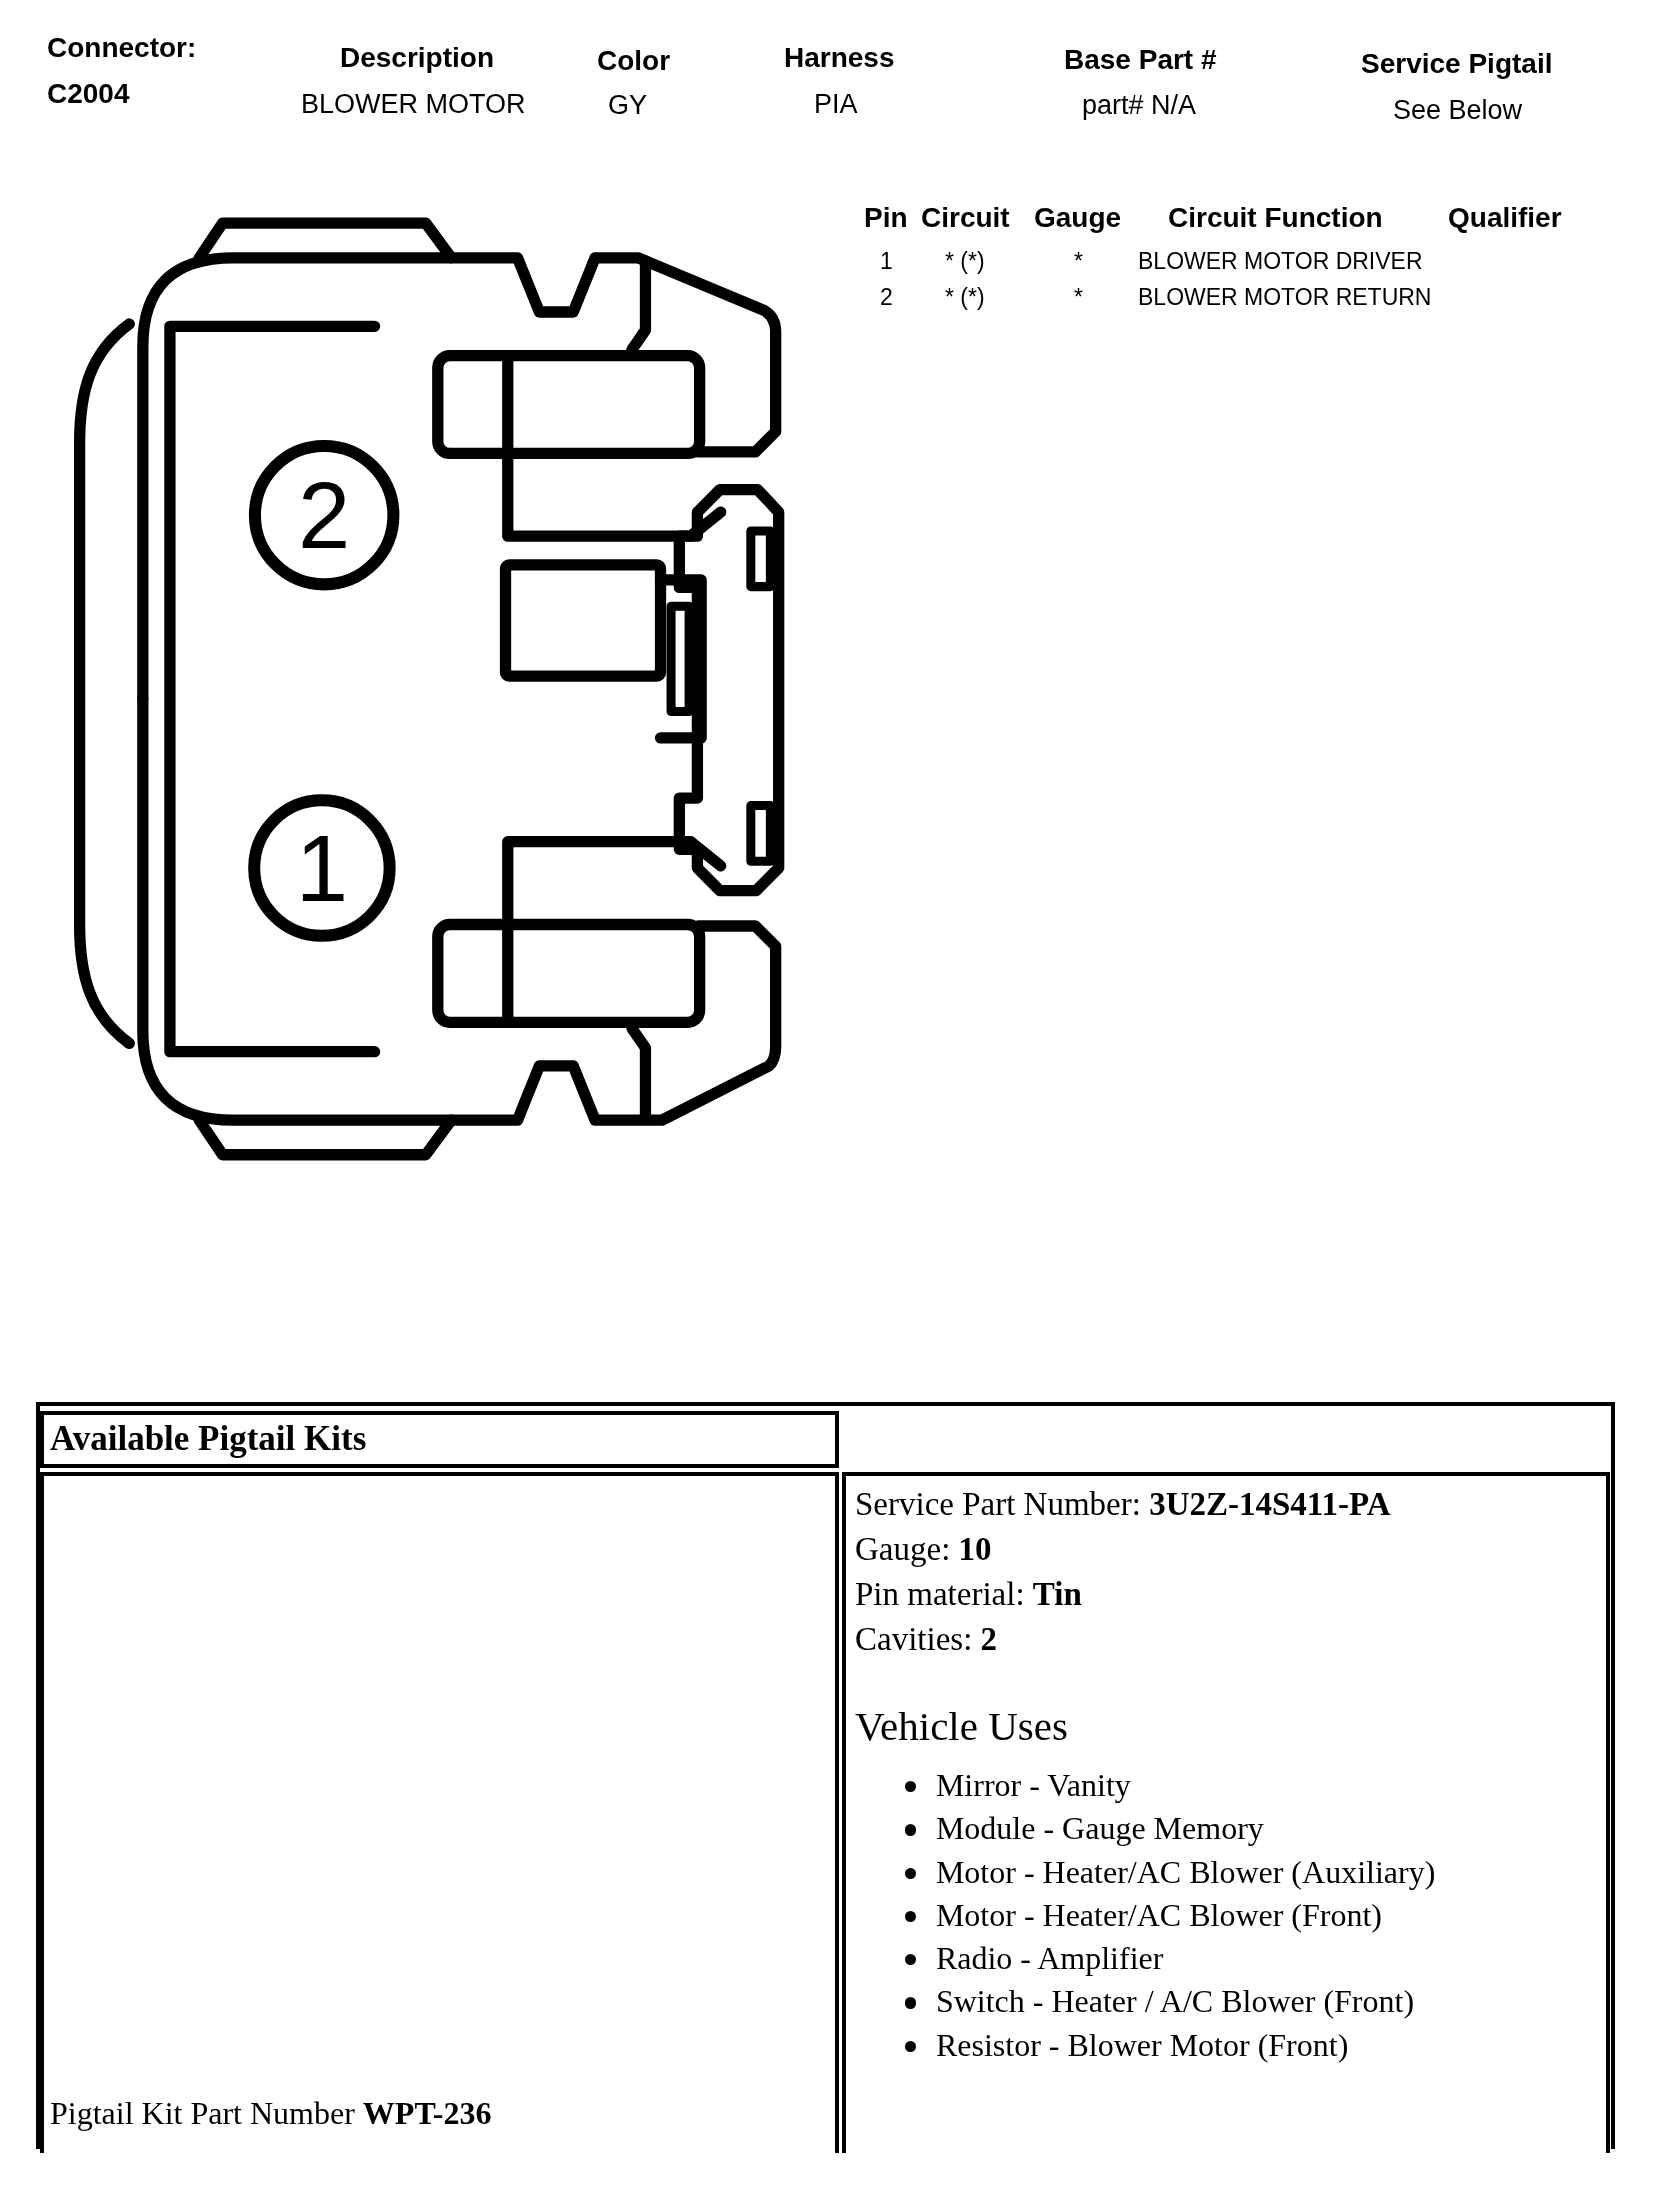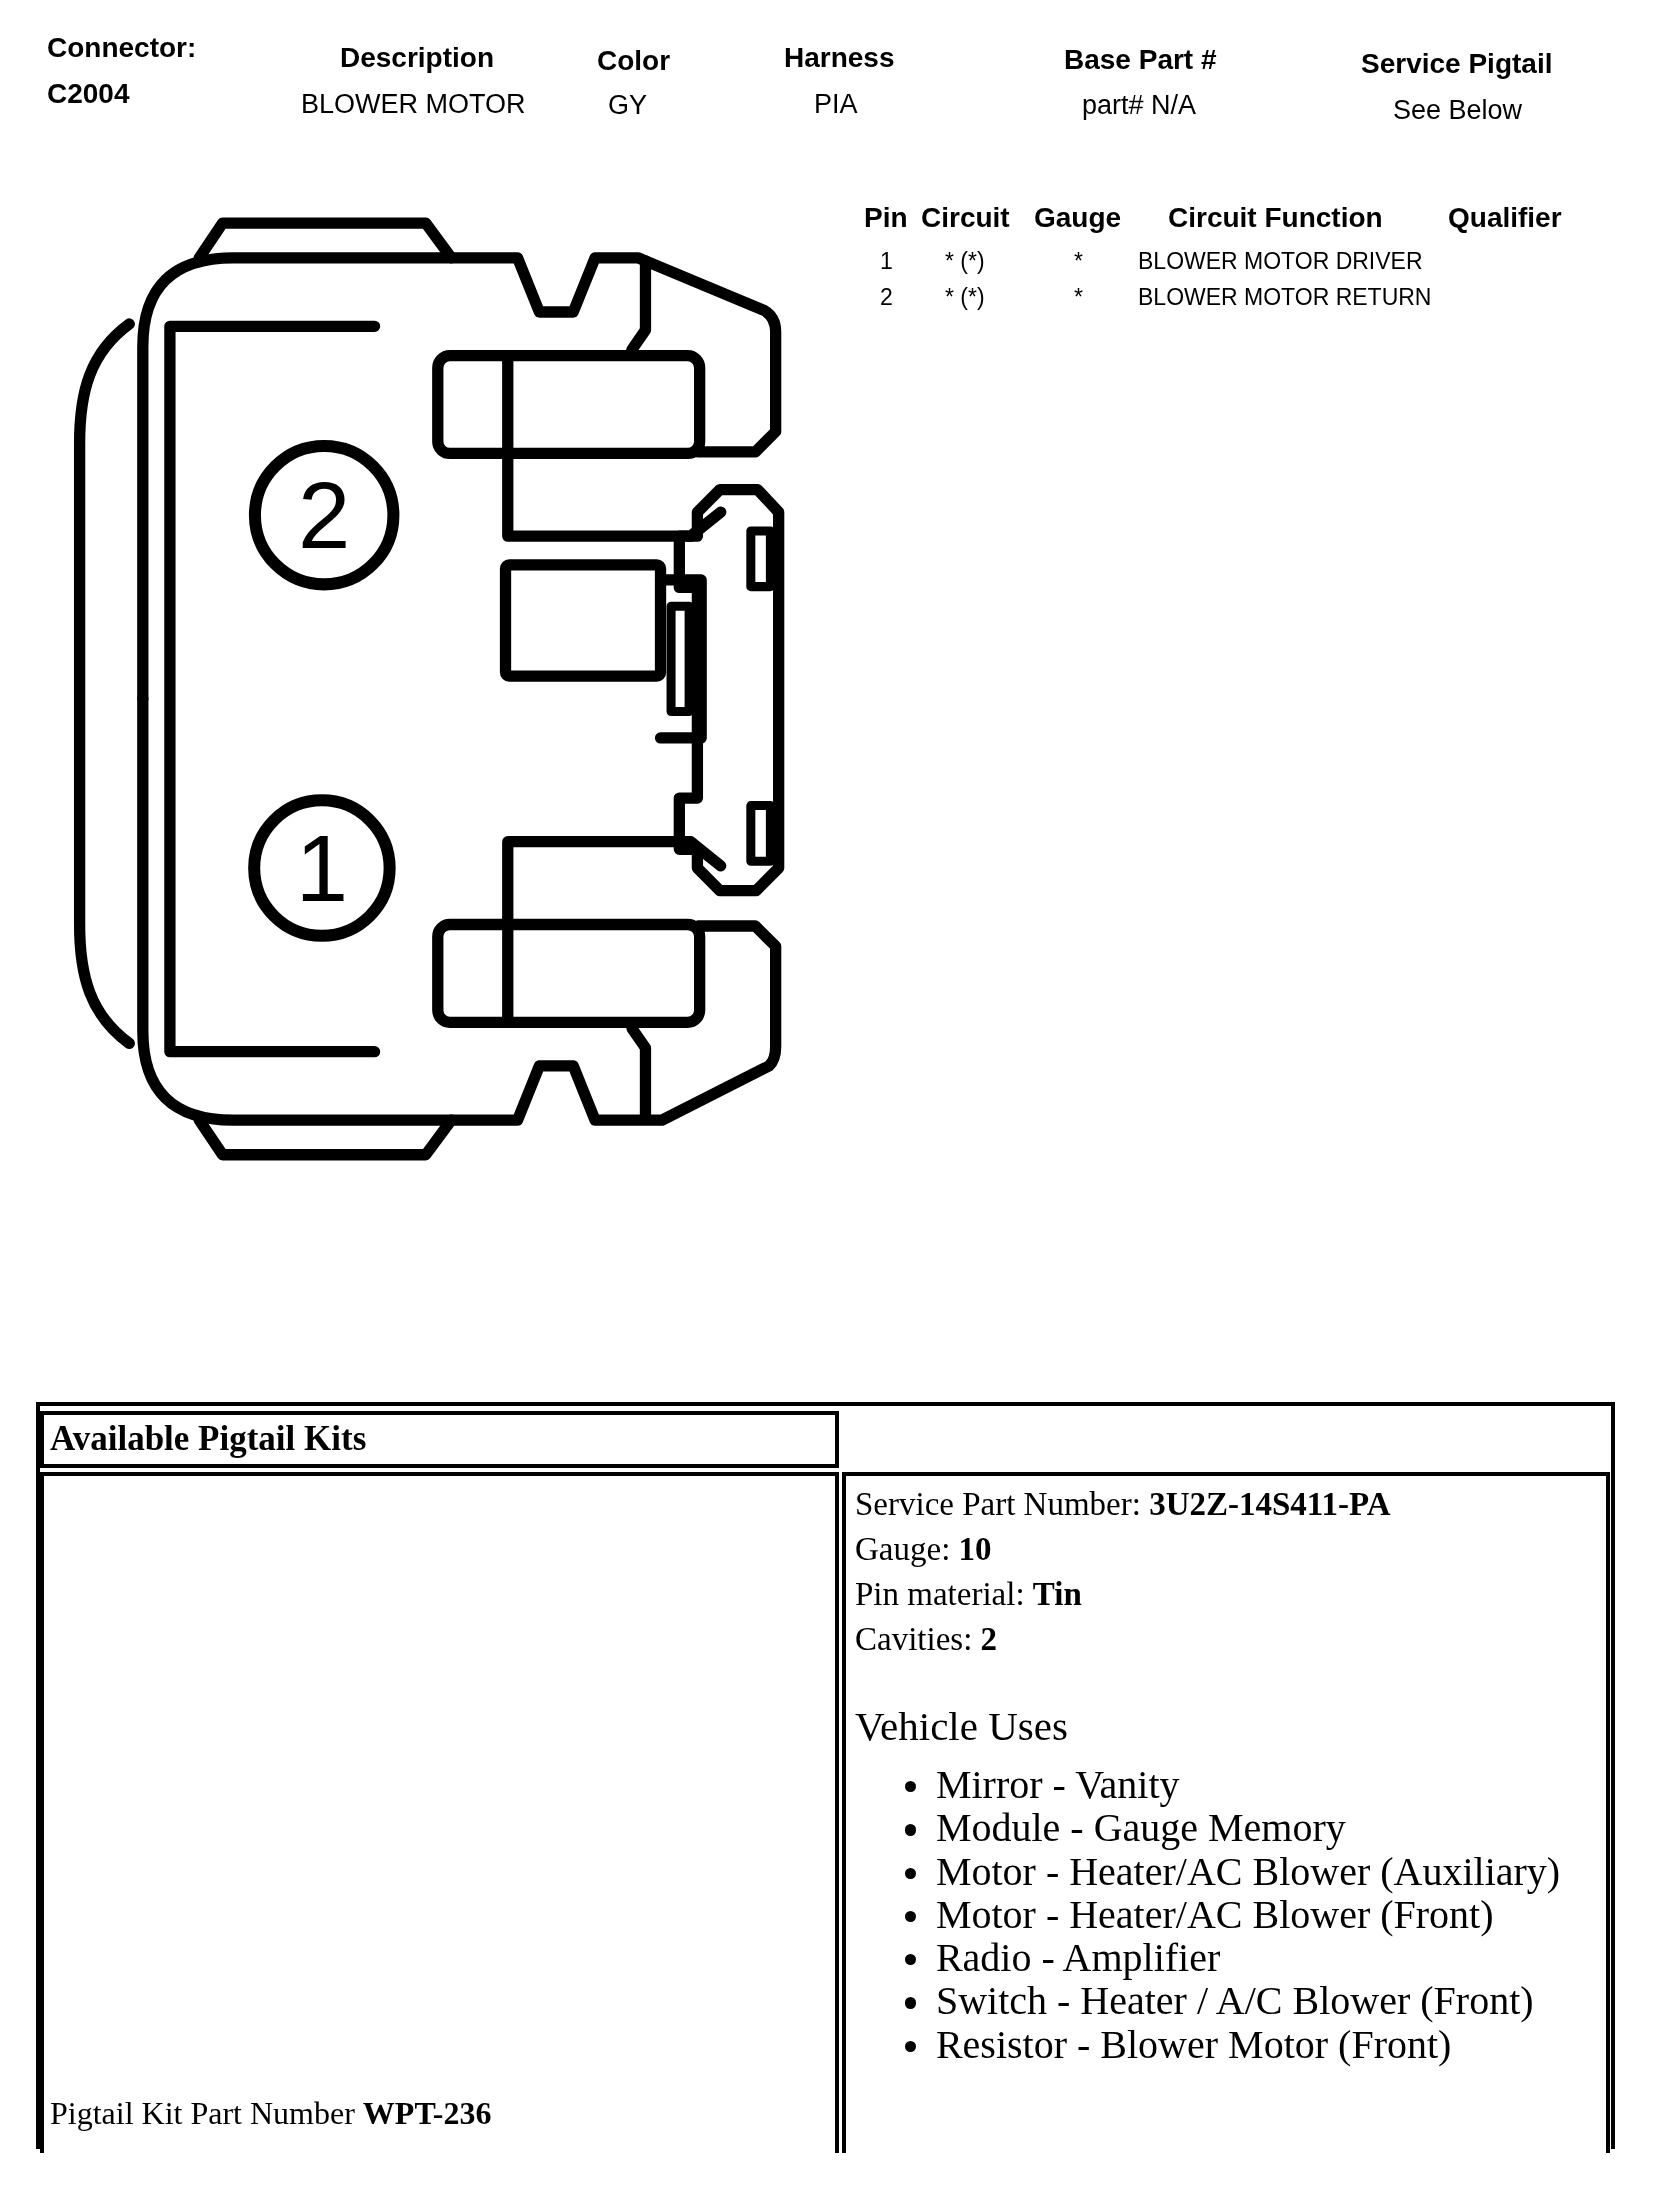--- a/index.html
+++ b/index.html
@@ -15,21 +15,21 @@
     border-top:4.5px solid #000;border-left:4.5px solid #000;border-right:4.5px solid #000;}
   #kits-header-box{position:absolute;left:0px;top:4.5px;width:791px;height:49px;border:4.5px solid #000;}
   #kits-header-box .txt{position:absolute;left:6px;top:4.5px;font-family:"Liberation Serif",serif;font-size:35px;font-weight:bold;}
   #kits-left-cell{position:absolute;left:0px;top:66px;width:791px;height:677px;
     border-left:4.5px solid #000;border-right:4.5px solid #000;border-top:4.5px solid #000;}
   #kits-right-cell{position:absolute;left:802px;top:66px;width:760px;height:677px;
     border-left:4.5px solid #000;border-right:4.5px solid #000;border-top:4.5px solid #000;}
   #service-info{position:absolute;left:9px;top:6px;font-family:"Liberation Serif",serif;font-size:33px;line-height:45px;white-space:nowrap;}
   #vehicle-uses-title{position:absolute;left:9px;top:226px;font-family:"Liberation Serif",serif;font-size:41px;}
   #vehicle-uses-list{position:absolute;left:59px;top:293px;margin:0;padding:0;list-style:none;}
-  #vehicle-uses-list li{display:flex;align-items:flex-start;margin-bottom:11.3px;font-family:"Liberation Serif",serif;font-size:40px;line-height:32px;}
+  #vehicle-uses-list li{display:flex;align-items:flex-start;margin-bottom:11.3px;font-family:"Liberation Serif",serif;font-size:32px;line-height:32px;}
   .bullet-dot{width:11.3px;height:11.3px;border-radius:50%;background:#000;margin:12px 19.6px 0 0;flex:0 0 auto;}
   #kit-part-line{position:absolute;left:6px;bottom:21px;font-family:"Liberation Serif",serif;font-size:32px;white-space:nowrap;}
   svg text{font-family:"Liberation Sans",sans-serif;}
 </style>
 </head>
 <body>
 
 <div>
   <div class="abs sans44b" style="left:47px;top:32px;">Connector:</div>
   <div class="abs sans44b" style="left:47px;top:78px;">C2004</div>

